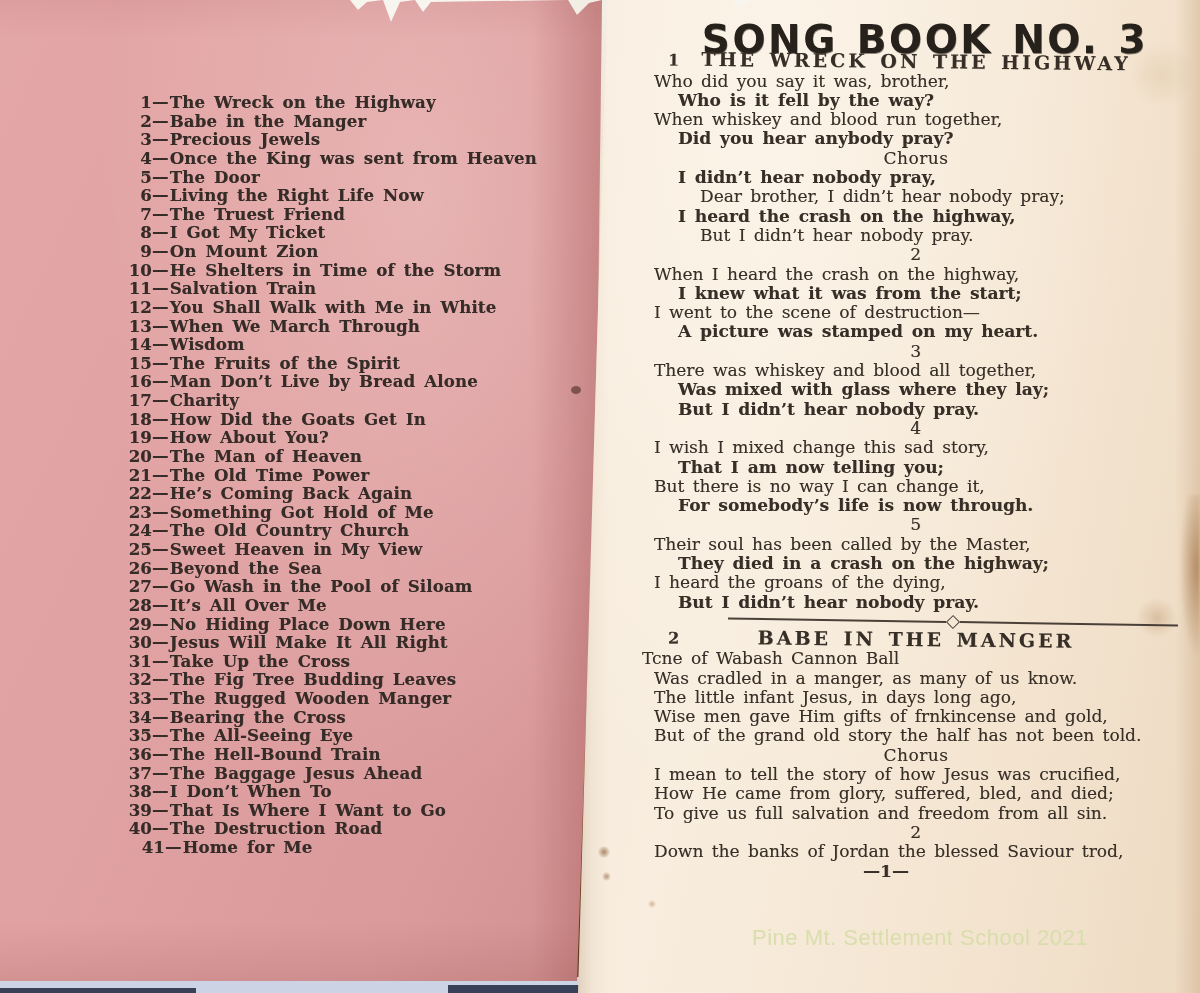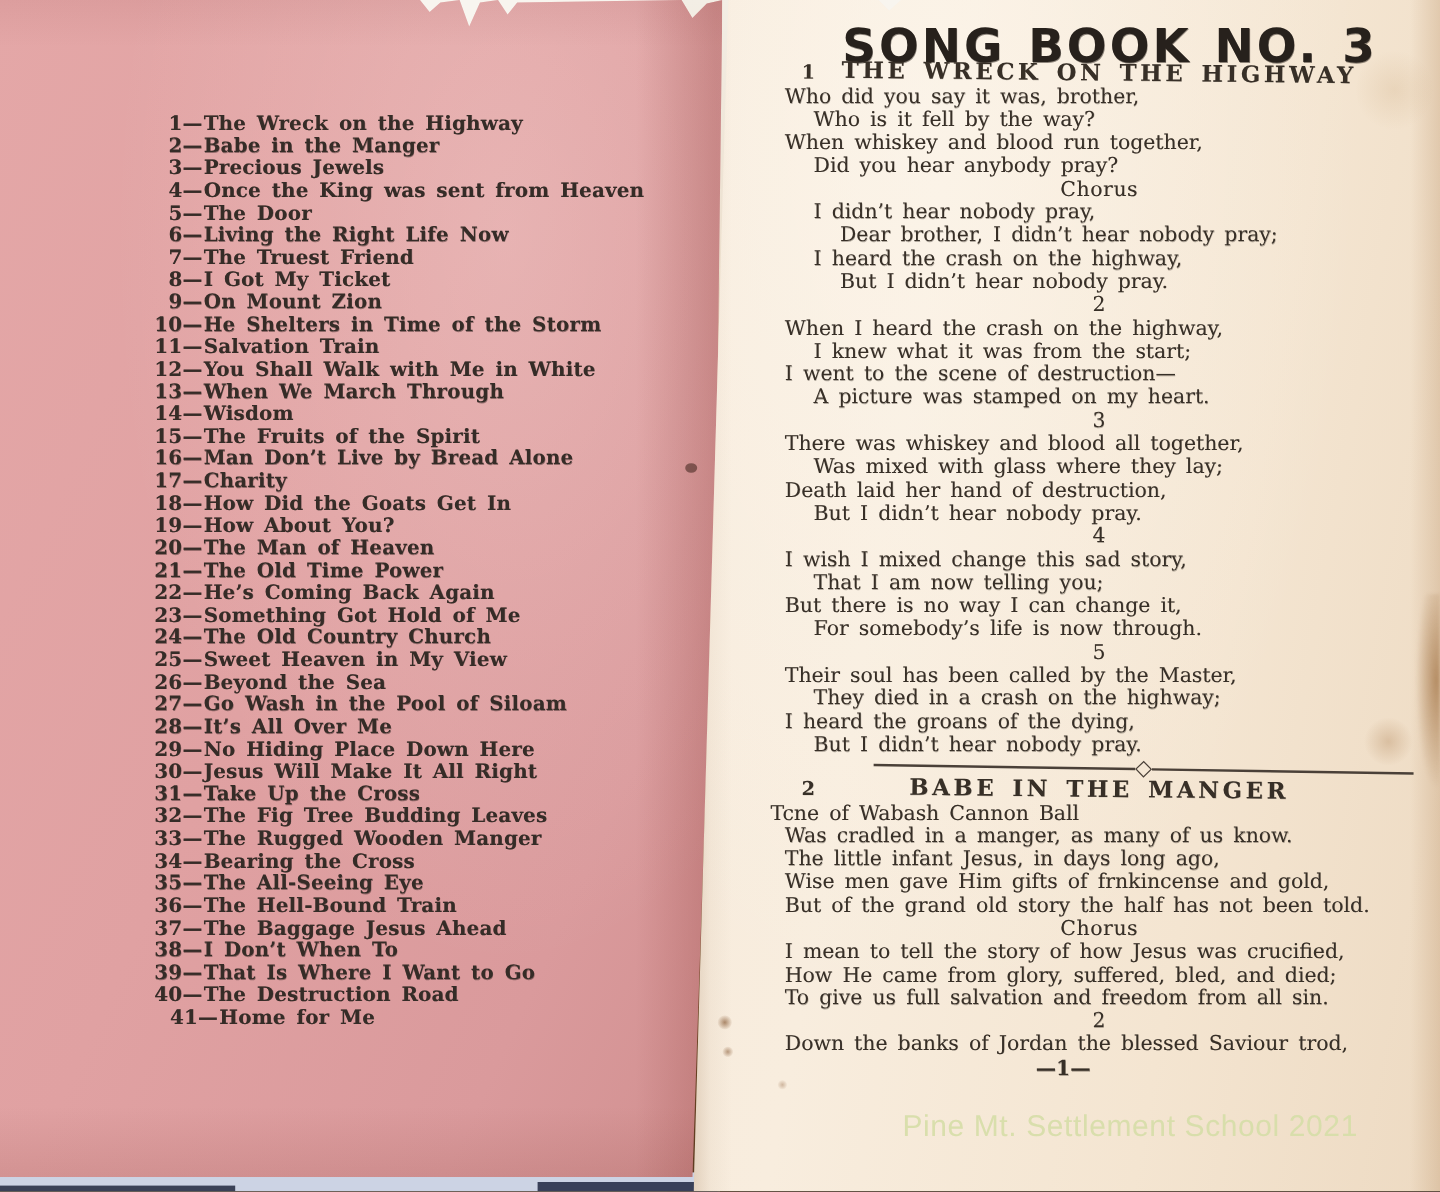--- a/index.html
+++ b/index.html
@@ -81,34 +81,34 @@
     color:#27211c; padding-left:18px; margin-bottom:3px;
     text-shadow:0.5px 0.5px 0 rgba(35,28,22,0.5);
   }
   .lyrics{
     position:absolute; left:642px; top:30px; width:548px;
     font-size:17px; line-height:19.3px; color:#372f27;
     word-spacing:3px; z-index:3;
     text-shadow:0.3px 0.3px 0 rgba(50,40,32,0.35);
   }
   .row-line{padding-left:12px; white-space:nowrap;}
-  .ind1{padding-left:36px;}
+  .ind1{padding-left:36px;font-weight:bold;}
   .ind2{padding-left:58px;}
   .row-label{text-align:center; letter-spacing:0.5px;}
   .row-header{position:relative; text-align:center; font-weight:bold; font-size:19px; letter-spacing:3px; transform:rotate(0.6deg);}
   .row-header .hnum{position:absolute; left:26px; top:1px; font-size:16px; letter-spacing:0;}
   .row-subtitle{text-align:left;}
   .row-pagenum{text-align:center; font-weight:bold; transform:translateX(-30px); margin-top:1px;}
   .row-divider{display:flex; align-items:center; height:15px; margin:2px 12px 1px 86px; transform:rotate(0.9deg);}
   .divline{flex:1; height:2px; background:#4a4038;}
   .diamond{width:8px; height:8px; border:1.5px solid #4a4038; background:transparent; transform:rotate(45deg); margin:0 2px; flex:0 0 auto;}
 
   .watermark{
     position:absolute; left:752px; top:925px; width:445px;
-    font-family:"Liberation Sans", sans-serif; font-size:25px;
+    font-family:"Liberation Sans", sans-serif; font-size:22px;
     color:rgba(214,221,168,0.92); letter-spacing:0.5px; z-index:6;
     white-space:nowrap;
   }
 </style>
 </head>
 <body>
 
 <div class="stage">
 
   <div class="tear-backing"></div>
@@ -414,21 +414,20 @@
         <div class="row-line ind0">I went to the scene of destruction—</div>
 
         <div class="row-line ind1">A picture was stamped on my heart.</div>
 
         <div class="row-label">3</div>
 
         <div class="row-line ind0">There was whiskey and blood all together,</div>
 
         <div class="row-line ind1">Was mixed with glass where they lay;</div>
 
-        <div class="row-line ind0">Death laid her hand of destruction,</div>
 
         <div class="row-line ind1">But I didn’t hear nobody pray.</div>
 
         <div class="row-label">4</div>
 
         <div class="row-line ind0">I wish I mixed change this sad story,</div>
 
         <div class="row-line ind1">That I am now telling you;</div>
 
         <div class="row-line ind0">But there is no way I can change it,</div>

